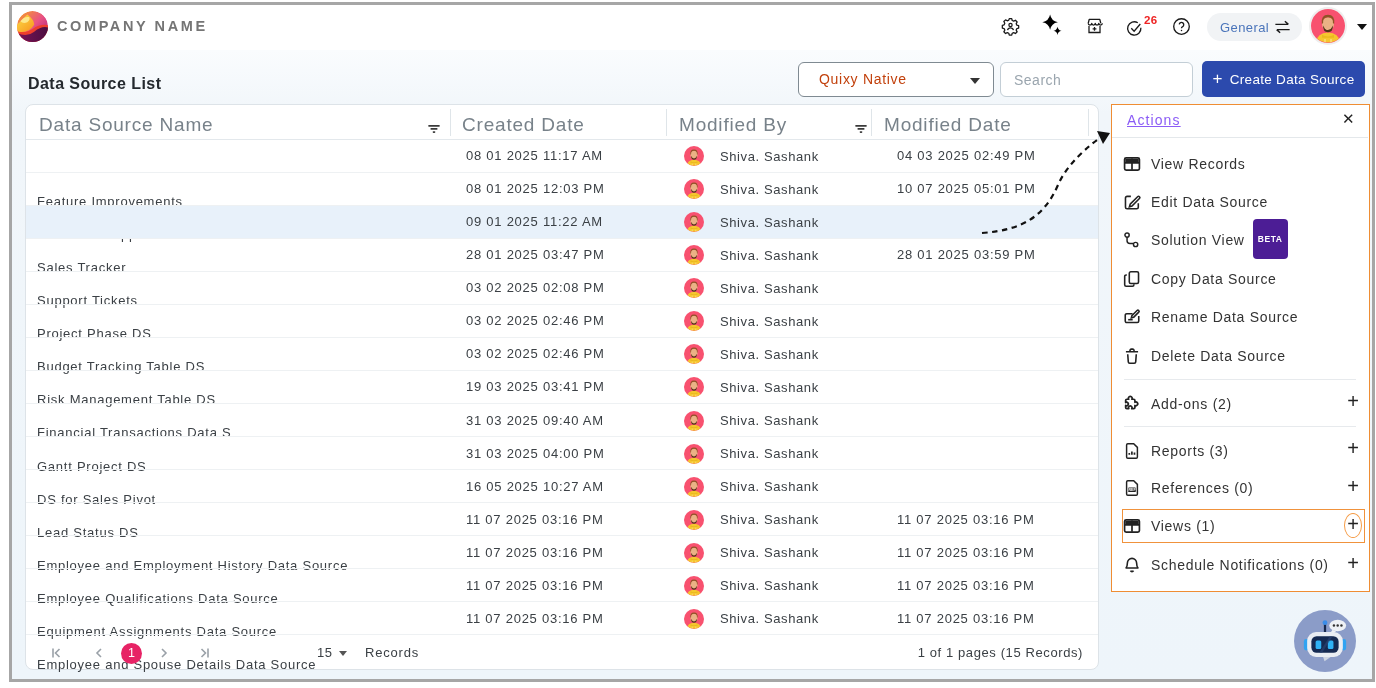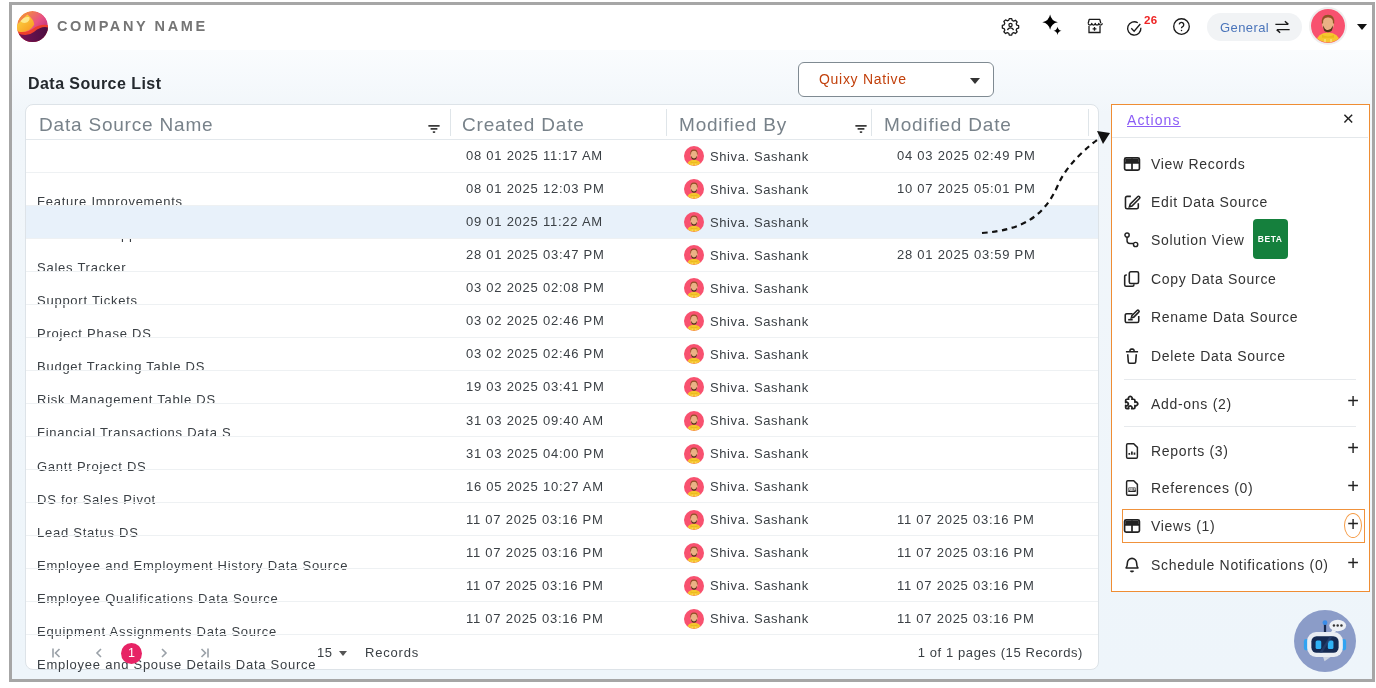--- a/index.html
+++ b/index.html
@@ -33,39 +33,39 @@
 .vd { position:absolute; top:4px; width:1px; height:27px; background:#dfe5e9; }
 .fic { position:absolute; top:12px; }
 .tbody { position:absolute; left:0; top:34.5px; width:1072px; }
 .trow { position:relative; width:1072px; height:33.07px; border-bottom:1px solid #eef1f3; font-size:13px; color:#3b4045; }
 .trow.hl { background:#e8f1fa; }
 .trow div { position:absolute; top:8.5px; letter-spacing:0.75px; }
 .trow .c1 { left:11px;margin-top:46px; }
 .trow .c2 { left:440px; }
 .trow .c3 { left:658px; top:6.5px; }
 .trow .c3 .av { vertical-align:middle; }
-.trow .c3 span { margin-left:6px; vertical-align:middle; letter-spacing:0.6px;text-align:center; }
+.trow .c3 span { margin-left:16px; vertical-align:middle; letter-spacing:0.6px;text-align:center; }
 .trow .c4 { left:871px; }
 
 .tfoot { position:absolute; left:0; top:530.5px; width:1072px; height:33.5px; font-size:13px; color:#3b4045; }
 .tfoot svg { position:absolute; top:10px; }
 .pgc { position:absolute; left:95px; top:7.5px; width:21px; height:21px; border-radius:50%; background:#e72365; color:#fff; text-align:center; line-height:21px; font-size:12.5px; }
 .p15 { position:absolute; left:291px; top:9px; letter-spacing:0.5px; }
 .p15t { position:absolute; left:313px; top:15px; width:0; height:0; border-left:4.5px solid transparent; border-right:4.5px solid transparent; border-top:5px solid #555; }
 .prec { position:absolute; left:339px; top:9px; letter-spacing:0.8px; }
 .pinfo { position:absolute; right:15px; top:9px; letter-spacing:0.6px; }
 
 .panel { position:absolute; left:1099px; top:99px; width:259px; height:488px; background:#fff; border:1.5px solid #ef8d33; }
 .ptitle { position:absolute; left:15px; top:7px; font-size:14px; color:#8b5cf6; letter-spacing:1.1px;text-decoration:underline; }
 .pclose { position:absolute; left:230px; top:5px; font-size:15px; color:#222; }
 .phd { position:absolute; left:0; top:31.5px; width:256px; height:1px; background:#e4e8eb; }
 .aitem { position:absolute; left:11px; height:19px; }
 .aitem svg { vertical-align:middle; }
 .aitem span { vertical-align:middle; margin-left:10px; font-size:14px; color:#333; letter-spacing:0.7px; }
-.aitem .beta { background:#15803d; color:#fff; font-size:8.5px; font-weight:bold; padding:15px 5px; border-radius:4px; margin-left:8px; letter-spacing:0.6px; position:relative; top:-1px; }
+.aitem .beta { background:#4c1d95; color:#fff; font-size:8.5px; font-weight:bold; padding:15px 5px; border-radius:4px; margin-left:8px; letter-spacing:0.6px; position:relative; top:-1px; }
 .plus { position:absolute; left:231px; width:20px; text-align:center; font-size:20px; font-weight:300; color:#222; }
 .asep { position:absolute; left:12px; width:232px; height:1px; background:#e7eaed; }
 .vbox { position:absolute; left:10px; top:404px; width:243px; height:34px; border:1.5px solid #f0923c; }
 .vellipse { position:absolute; left:231.5px; top:408px; width:18px; height:25px; border:1.5px solid #f59b45; border-radius:50%; }
 
 .arrow { position:absolute; left:958px; top:118px; }
 .robot { position:absolute; left:1282px; top:605px; }
 </style></head>
 <body>
 <div class="frame">
@@ -146,20 +146,24 @@
 </g>
           </svg></div>
     <div class="caret"></div>
   </div>
   <div class="content"></div>
     <div class="title">Data Source List</div>
     <div class="dd">
         <span>Quixy Native</span>
         <div class="tri"></div>
       </div>
+    <div class="search">
+        <span>Search</span>
+      </div>
+    <div class="btn"><b>+</b>Create Data Source</div>
     <div class="tbl">
       <div class="thead">
         <div class="t" style="left:13px">Data Source Name</div>
         <div class="fic" style="left:401px"><svg viewBox="0 0 14 10" width="14" height="10">
               <g fill="#3a3a3a">
                 <rect x="1.2" y="1" width="11.6" height="1.7" rx="0.8"></rect>
                 <rect x="3.4" y="4.1" width="7.2" height="1.7" rx="0.8"></rect>
                 <rect x="5.6" y="7.2" width="2.8" height="1.7" rx="0.8"></rect>
               </g>
             </svg></div>

